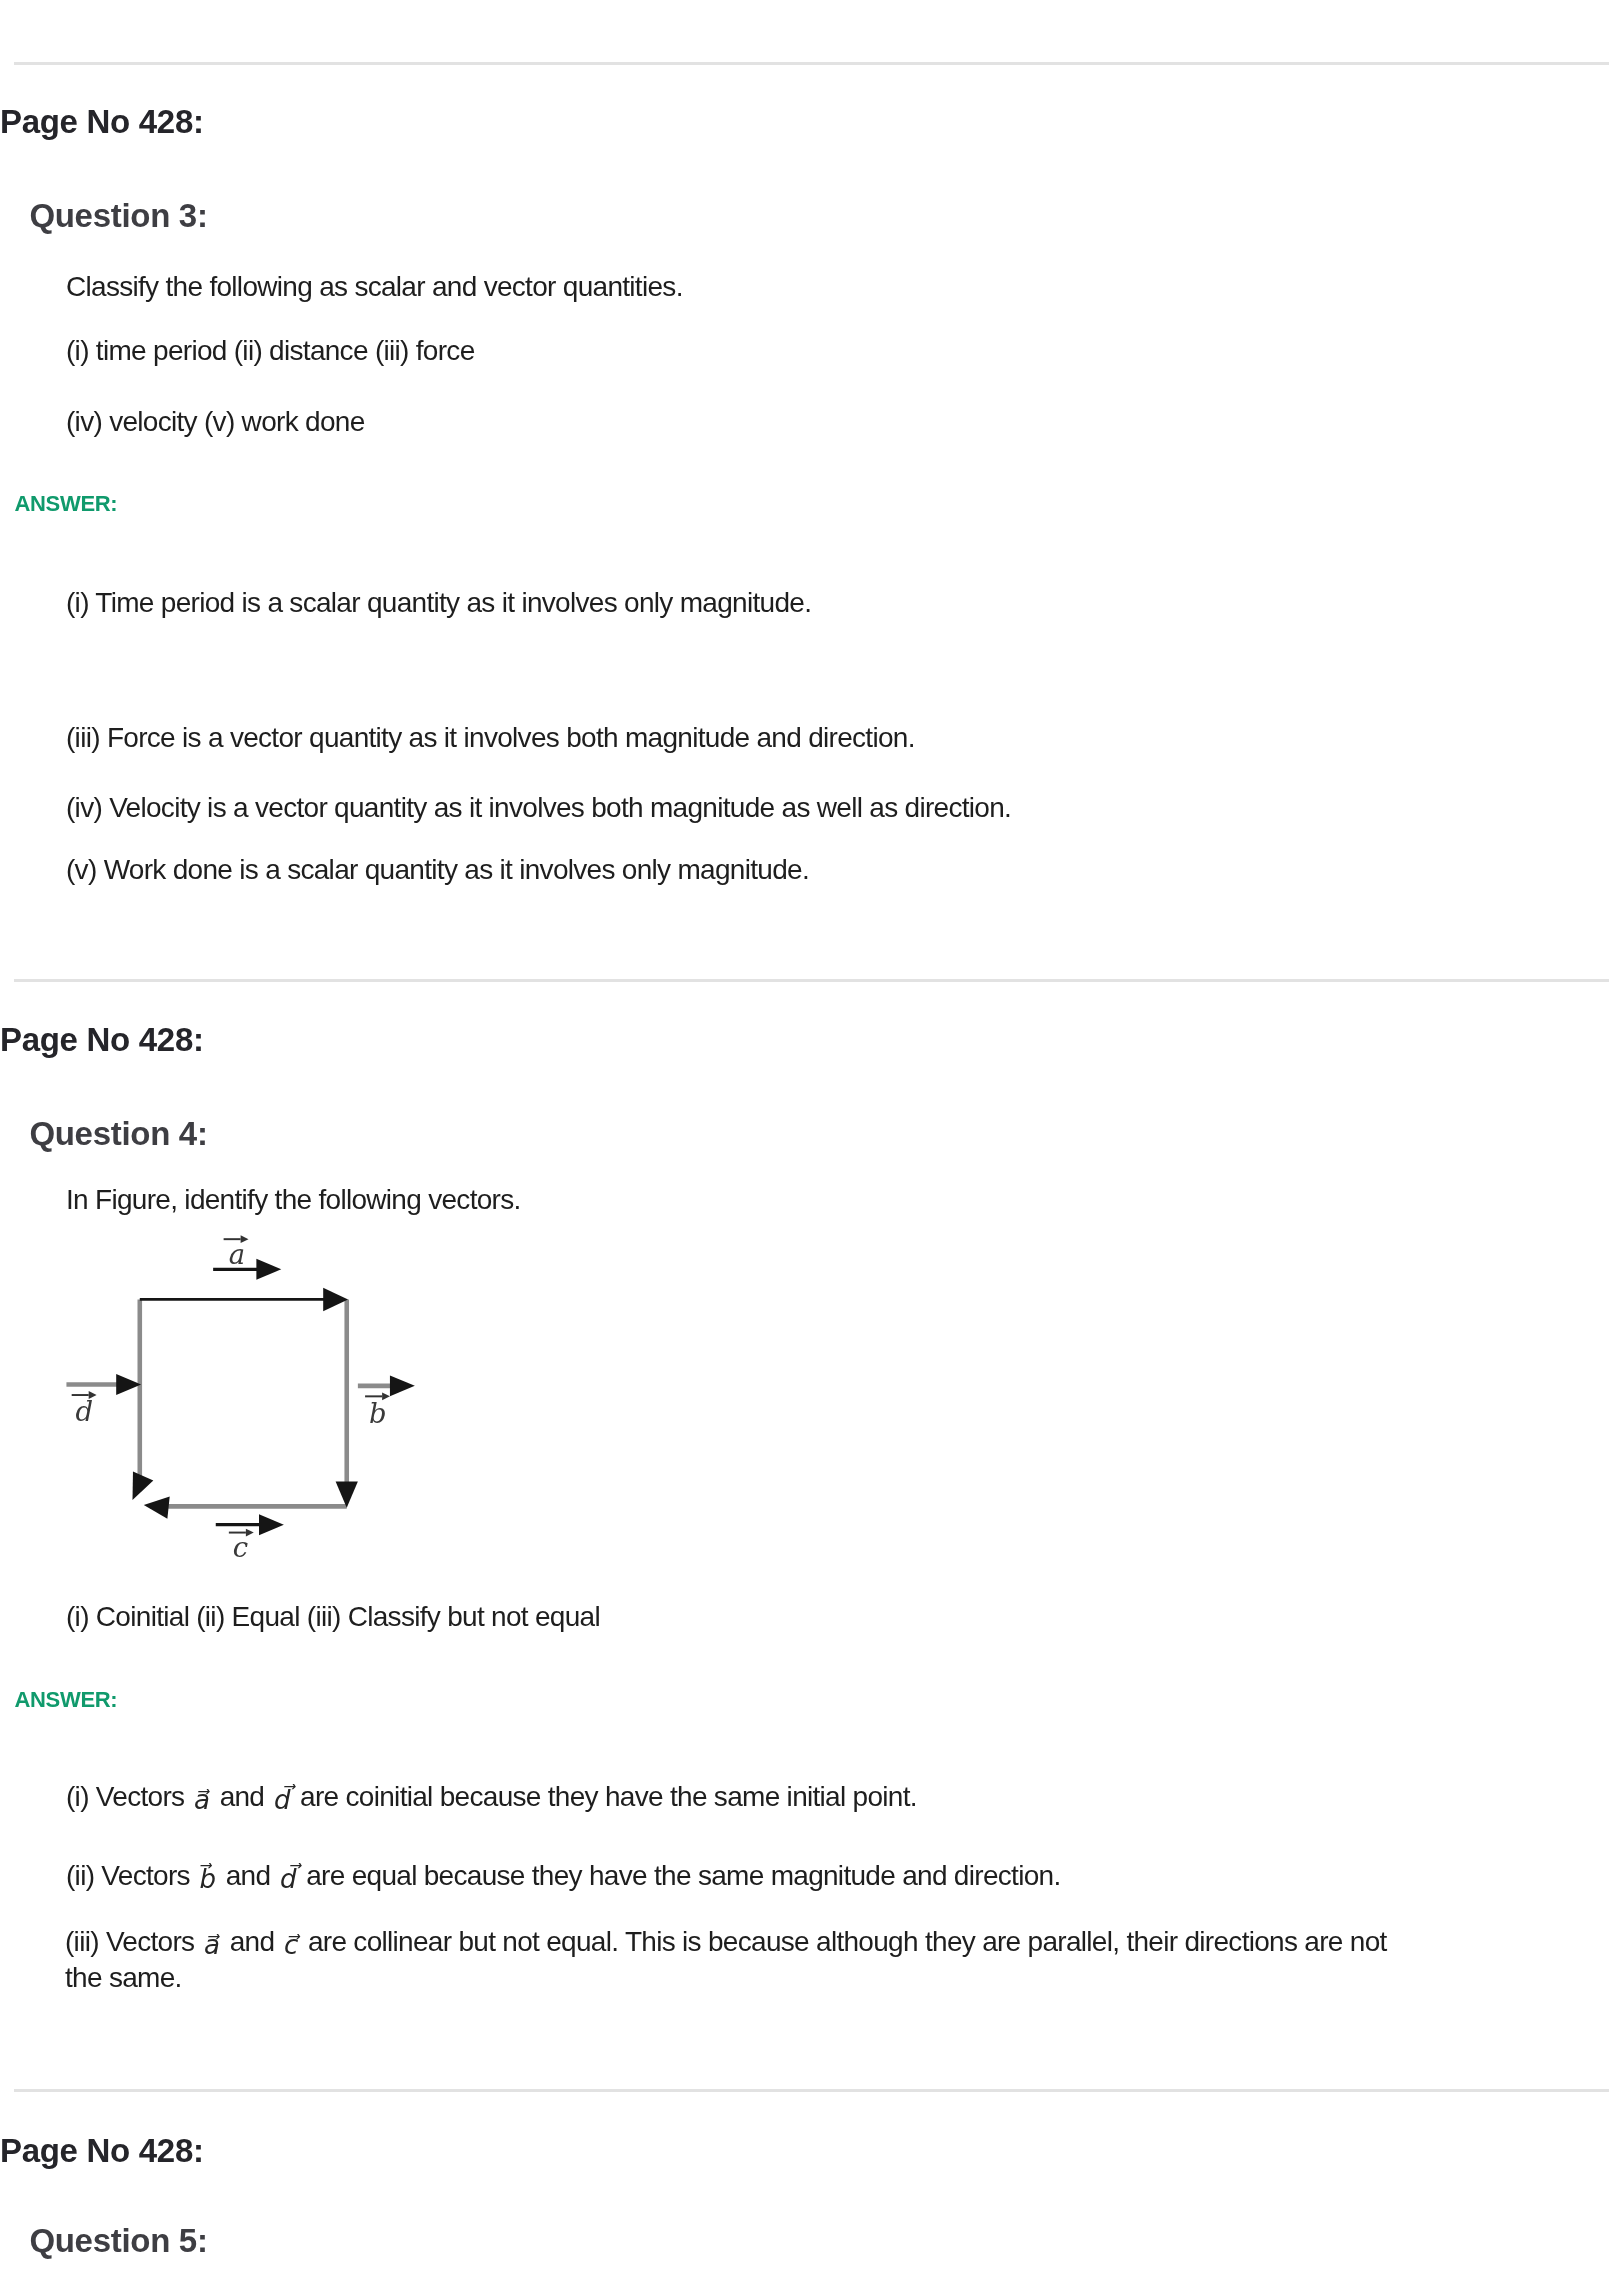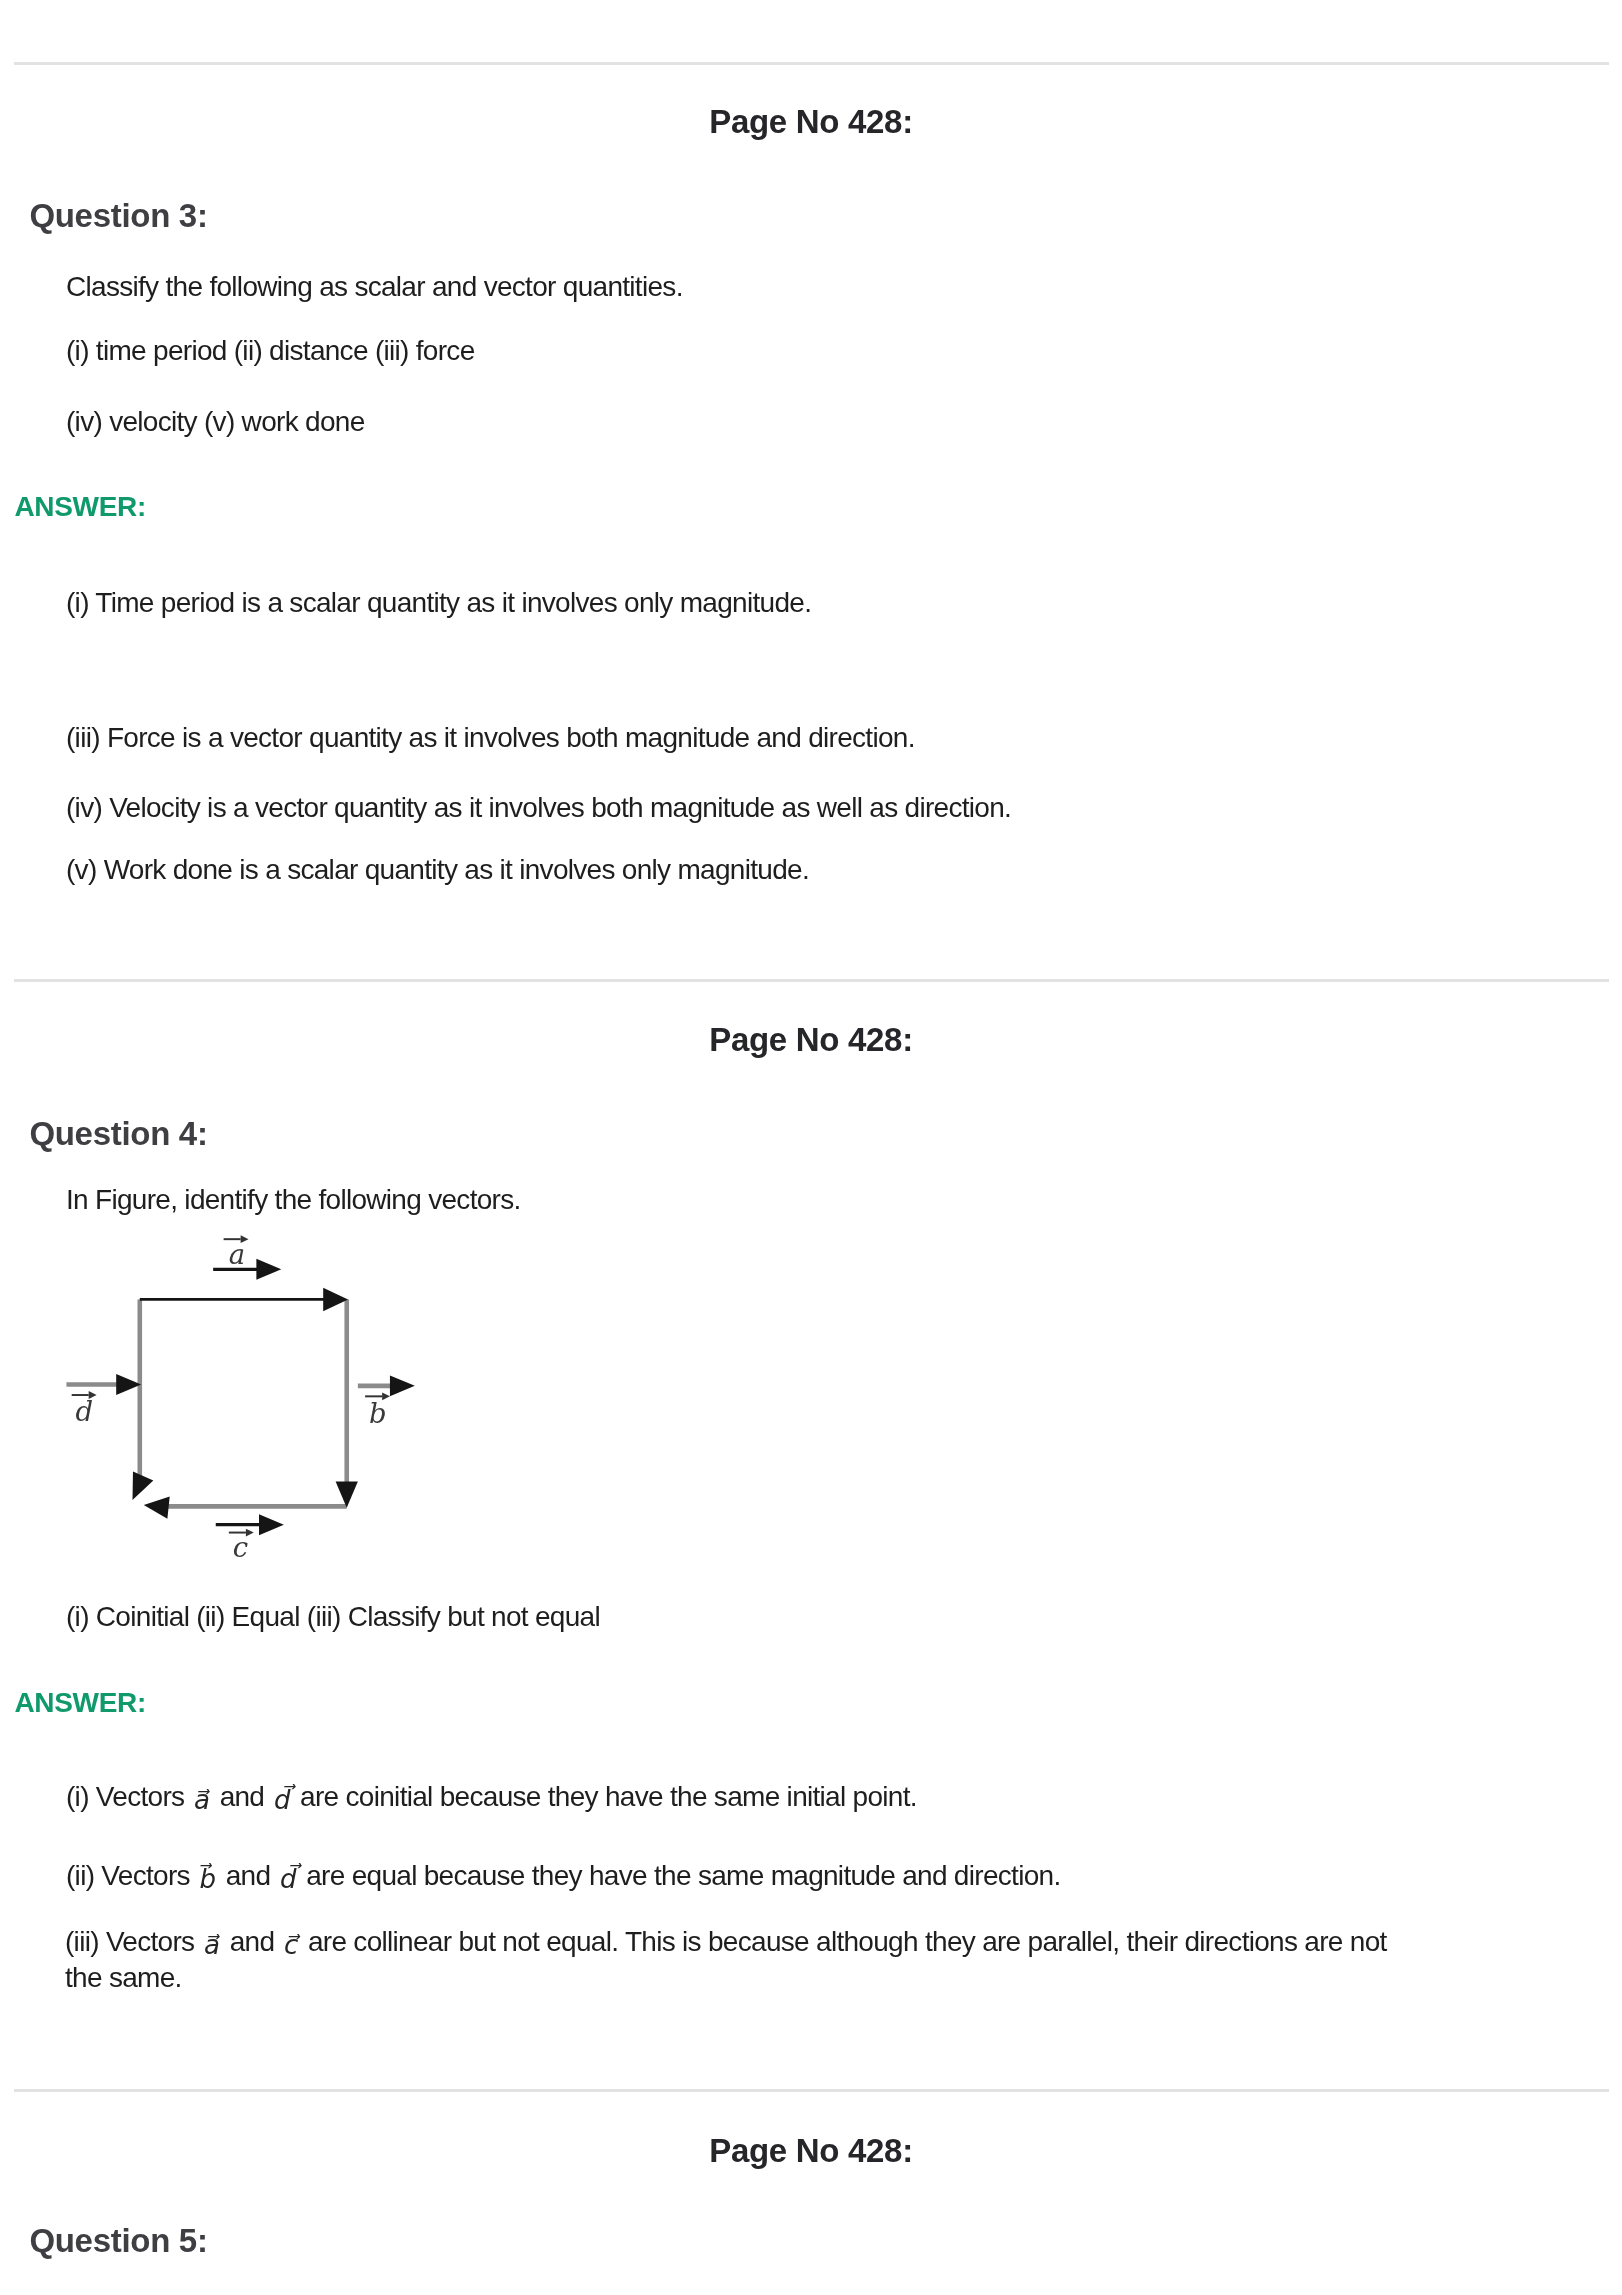--- a/index.html
+++ b/index.html
@@ -15,40 +15,40 @@
     position:absolute;
     left:14.4px;
     width:1595px;
     height:3.3px;
     background:#e2e2e2;
   }
   .pageno{
     position:absolute;
     left:0;
     width:100%;
-    text-align:center;
+    text-align:left;
     font-size:33px;
     font-weight:bold;
     color:#25252a;
     letter-spacing:-0.3px;
     margin:0;
   }
   .qhead{
     position:absolute;
     left:14.4px;
     font-size:33px;
     font-weight:bold;
     color:#3e3e43;
     letter-spacing:-0.3px;
     margin:15px;
   }
   .ahead{
     position:absolute;
     left:14.4px;
-    font-size:28px;
+    font-size:22px;
     font-weight:bold;
     color:#109a6c;
     letter-spacing:-0.3px;
     margin:0;
   }
   .body-line{
     position:absolute;
     left:54px;
     font-size:28px;
     color:#1e1e1e;

